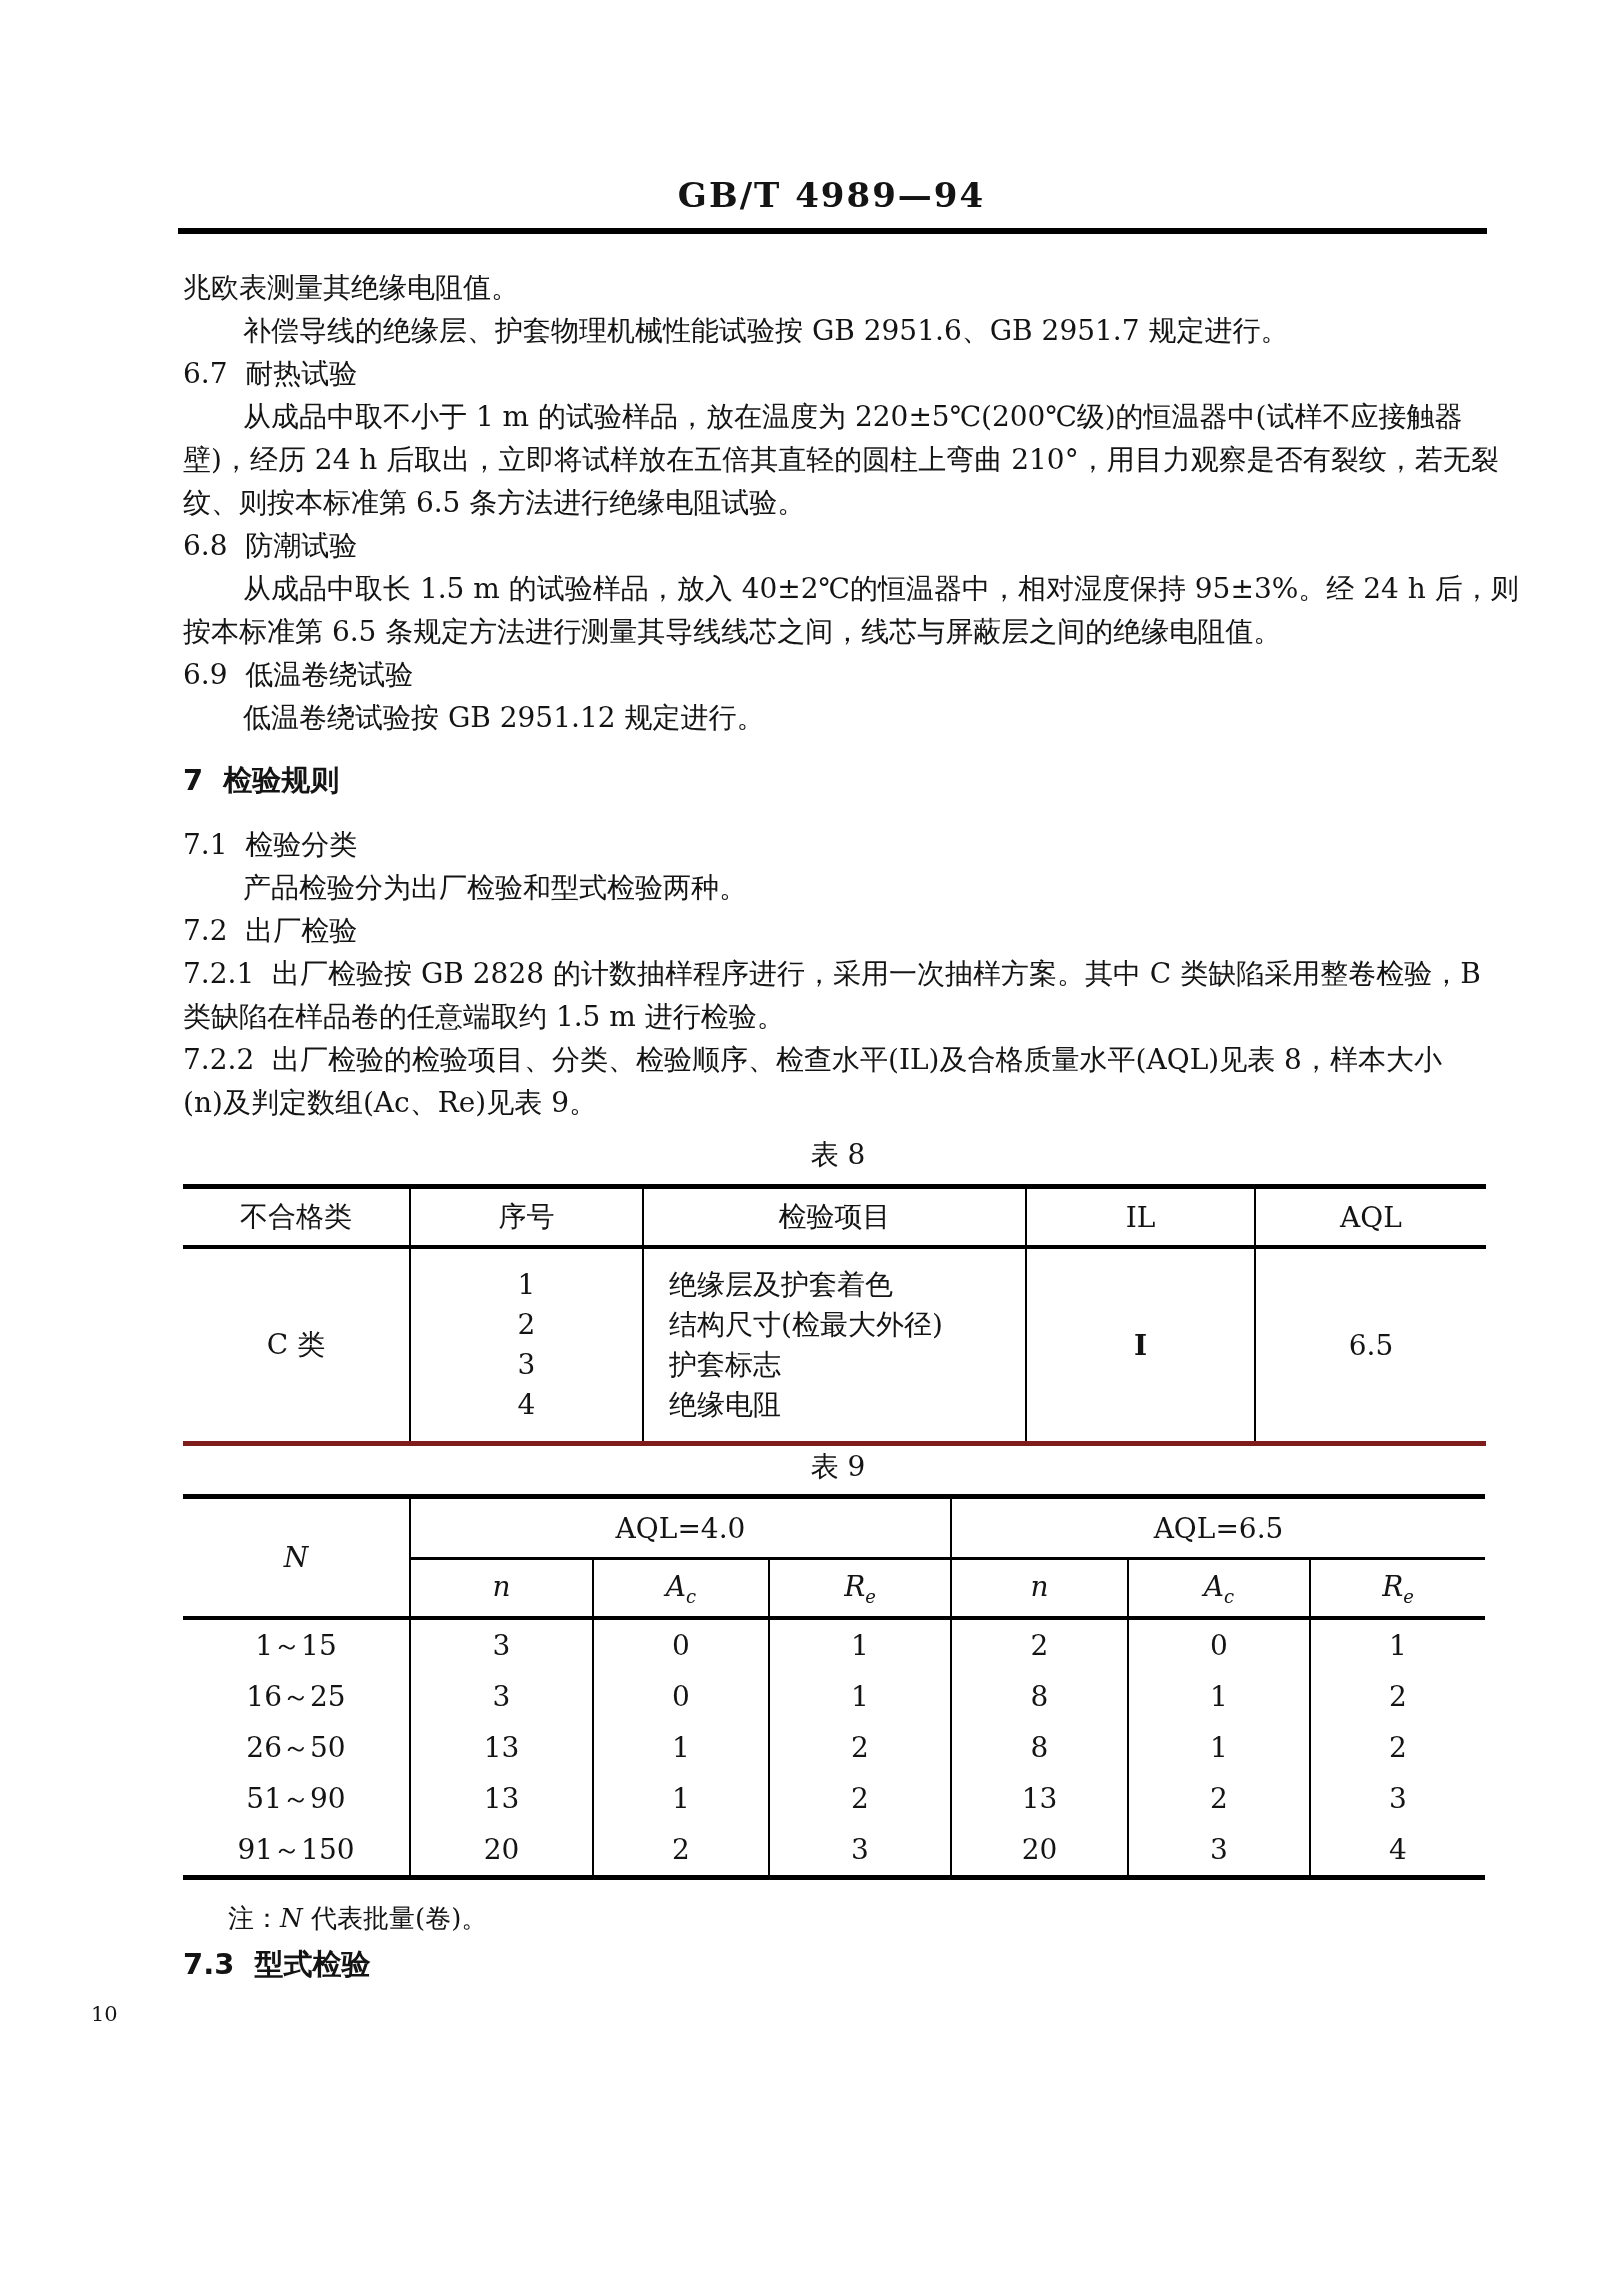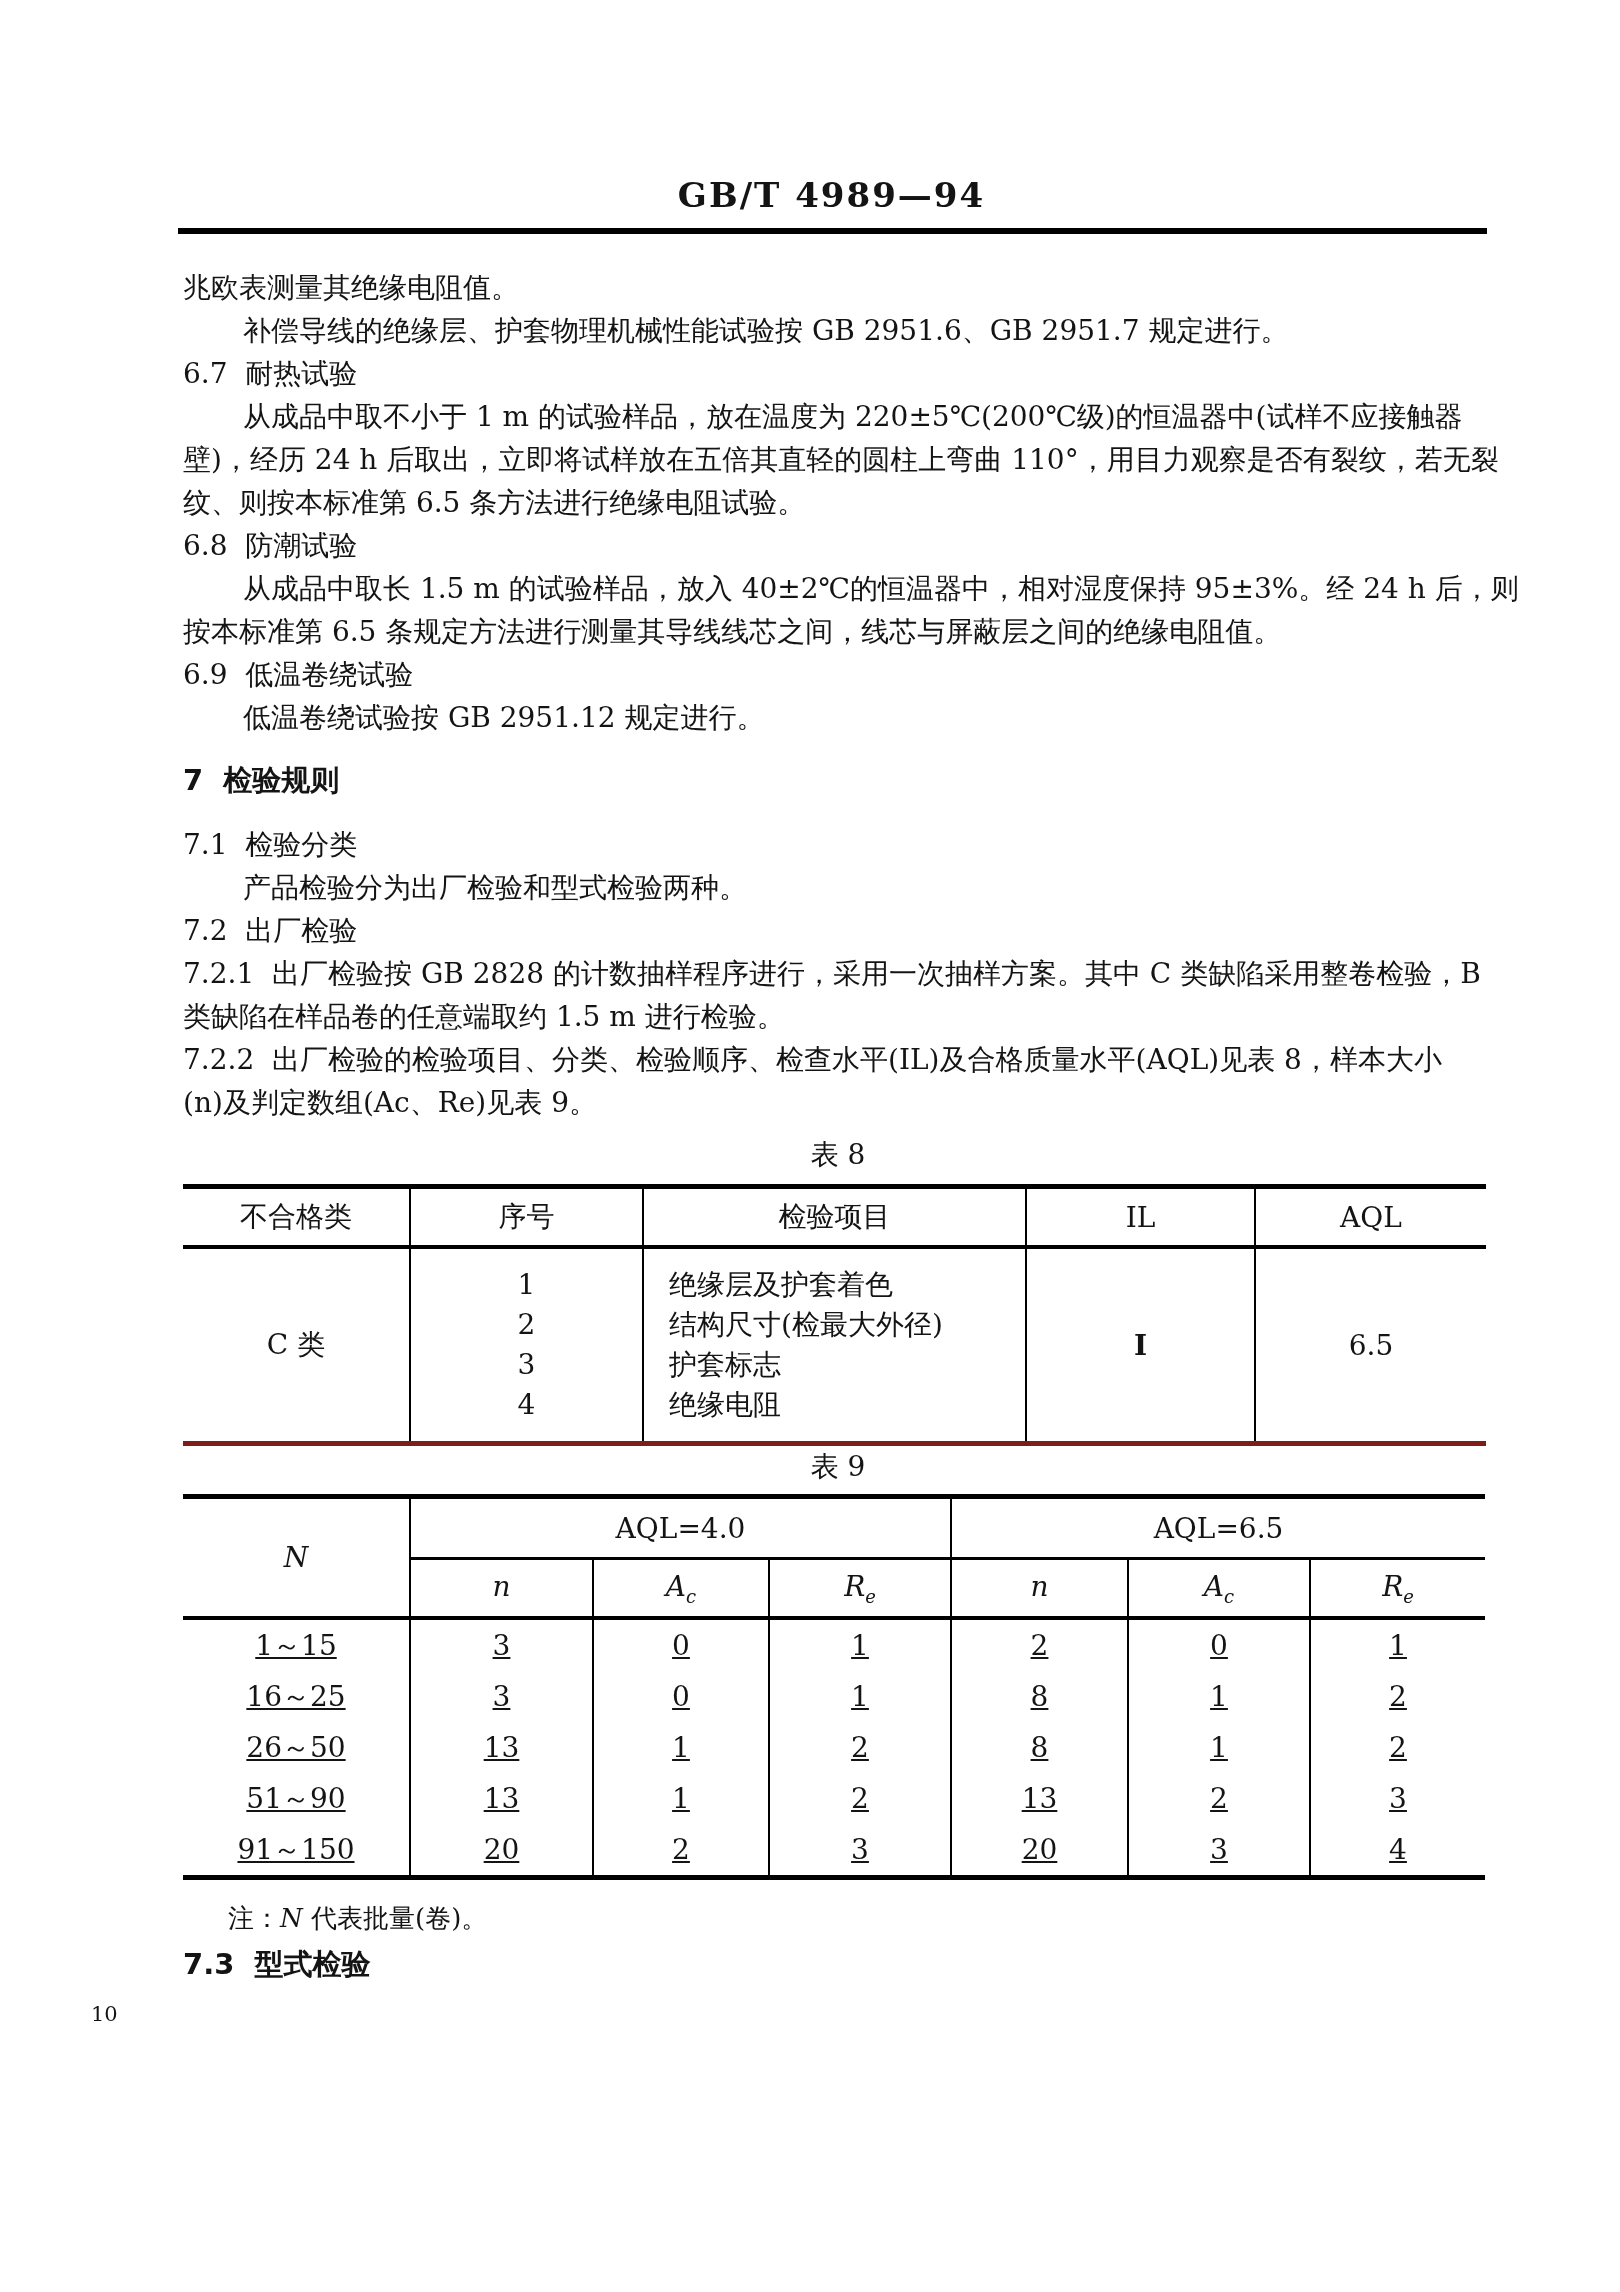--- a/index.html
+++ b/index.html
@@ -30,21 +30,21 @@
   .t8 tr.rc td{border-bottom:3px solid #000;}
   .t8 td.multi{padding:16px 0;}
   .t8 .cellline{line-height:40px;height:40px;}
   .t8 td.items{text-align:left;padding-left:25px;}
   .t8 tr.rb td{height:58px;}
   .ilv{font-weight:700;}
   .t9 tr.h1 td{height:58px;}
   .t9 tr.h1 td.gh{border-bottom:3px solid #000;}
   .t9 tr.h2 td{height:56px;border-bottom:4px solid #000;}
   .t9 td.ncell{border-bottom:4px solid #000;}
-  .t9 tr.dr td{height:51px;text-decoration:underline;}
+  .t9 tr.dr td{height:51px;}
   i{font-style:italic;}
   sub{font-size:18px;font-style:italic;}
   .note{margin:22px 0 0 45px;font-size:26px;line-height:32px;}
   .closing{margin-top:8px;}
   .closing .line{
     font-family:"DejaVu Sans","Liberation Sans",sans-serif;font-weight:700;
     font-size:29px;line-height:44px;
   }
   .pagenum{margin:16px 0 0 70px;font-size:21px;}
 </style>
@@ -55,21 +55,21 @@
 
   <div class="doc-title">GB/T 4989—94</div>
   <div class="header-rule"></div>
 
   <div class="body">
 
     <div class="line">兆欧表测量其绝缘电阻值。</div>
     <div class="line indent">补偿导线的绝缘层、护套物理机械性能试验按 GB 2951.6、GB 2951.7 规定进行。</div>
     <div class="line">6.7  耐热试验</div>
     <div class="line indent">从成品中取不小于 1 m 的试验样品，放在温度为 220±5℃(200℃级)的恒温器中(试样不应接触器</div>
-    <div class="line">壁)，经历 24 h 后取出，立即将试样放在五倍其直轻的圆柱上弯曲 110°，用目力观察是否有裂纹，若无裂</div>
+    <div class="line">壁)，经历 24 h 后取出，立即将试样放在五倍其直轻的圆柱上弯曲 210°，用目力观察是否有裂纹，若无裂</div>
     <div class="line">纹、则按本标准第 6.5 条方法进行绝缘电阻试验。</div>
     <div class="line">6.8  防潮试验</div>
     <div class="line indent">从成品中取长 1.5 m 的试验样品，放入 40±2℃的恒温器中，相对湿度保持 95±3%。经 24 h 后，则</div>
     <div class="line">按本标准第 6.5 条规定方法进行测量其导线线芯之间，线芯与屏蔽层之间的绝缘电阻值。</div>
     <div class="line">6.9  低温卷绕试验</div>
     <div class="line indent">低温卷绕试验按 GB 2951.12 规定进行。</div>
     <div class="line sec">7  检验规则</div>
     <div class="line">7.1  检验分类</div>
     <div class="line indent">产品检验分为出厂检验和型式检验两种。</div>
     <div class="line">7.2  出厂检验</div>

